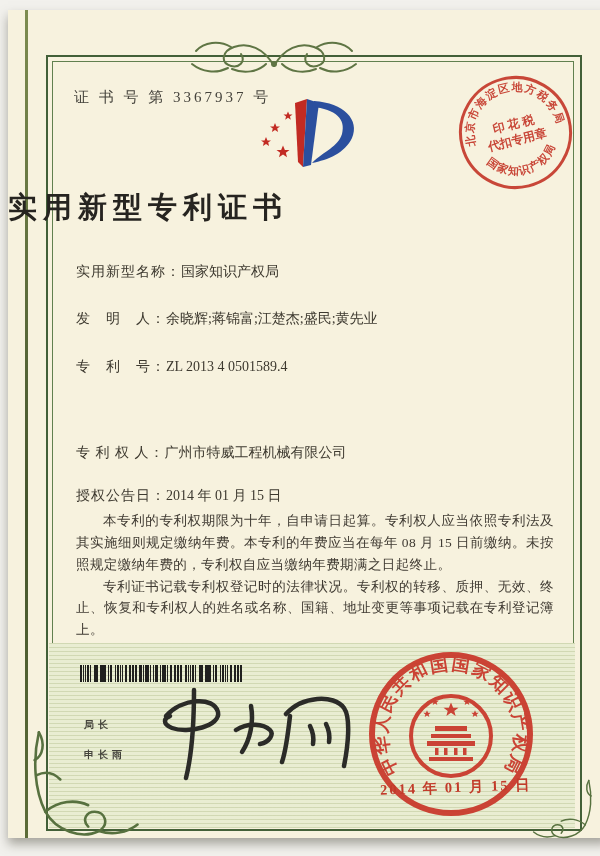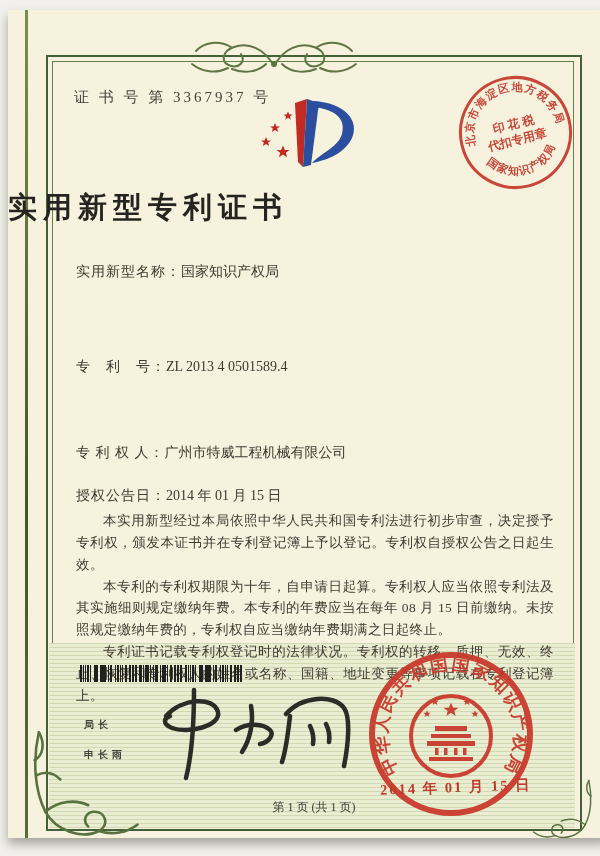--- a/index.html
+++ b/index.html
@@ -100,32 +100,34 @@
         <text x="67.5" y="63" font-size="12" font-weight="bold" text-anchor="middle">印 花 税</text>
         <text x="67.5" y="79" font-size="12" font-weight="bold" text-anchor="middle">代扣专用章</text>
       </g>
     </svg>
 
     <div class="title">实用新型专利证书</div>
 
     <div class="field f0">
       <span class="lbl">实用新型名称：</span><span>国家知识产权局</span>
     </div>
+    <div class="field f1">
+      <span class="lbl">发　明　人：</span><span>余晓辉;蒋锦富;江楚杰;盛民;黄先业</span>
+    </div>
     <div class="field f2">
       <span class="lbl">专　利　号：</span><span>ZL 2013 4 0501589.4</span>
     </div>
     <div class="field f4">
       <span class="lbl">专 利 权 人：</span><span>广州市特威工程机械有限公司</span>
     </div>
     <div class="field f5">
       <span class="lbl">授权公告日：</span><span>2014 年 01 月 15 日</span>
     </div>
 
     <div class="body-text">
-      <p>本实用新型经过本局依照中华人民共和国专利法进行初步审查，决定授予专利权，颁发本证书并在专利登记簿上予以登记。专利权自授权公告之日起生效。</p>
       <p>本专利的专利权期限为十年，自申请日起算。专利权人应当依照专利法及其实施细则规定缴纳年费。本专利的年费应当在每年 08 月 15 日前缴纳。未按照规定缴纳年费的，专利权自应当缴纳年费期满之日起终止。</p>
       <p>专利证书记载专利权登记时的法律状况。专利权的转移、质押、无效、终止、恢复和专利权人的姓名或名称、国籍、地址变更等事项记载在专利登记簿上。</p>
     </div>
 
     <div class="barcode"></div>
 
     <div class="officer">
       <div>局长</div>
       <div>申长雨</div>
     </div>
@@ -166,21 +168,20 @@
           <rect x="79" y="100" width="3.5" height="7"></rect>
           <rect x="89" y="100" width="3.5" height="7"></rect>
           <rect x="98" y="100" width="3.5" height="7"></rect>
           <rect x="64" y="109" width="44" height="4"></rect>
         </g>
       </g>
     </svg>
 
     <div class="seal-date">2014 年 01 月 15 日</div>
 
-    <div class="footer">第 1 页 (共 1 页)</div>
 
     <svg class="flourish-bl" viewBox="0 0 110 110">
       <g stroke="#57713f" stroke-width="2.4" fill="none" stroke-linecap="round">
         <path d="M12,4 C6,30 8,58 18,78 C28,96 52,104 68,96 C78,90 74,78 64,78 C56,78 52,86 58,92"></path>
         <path d="M18,78 C30,68 46,66 58,72"></path>
         <path d="M12,4 C18,14 16,26 8,30"></path>
         <path d="M68,96 C80,100 94,98 104,90"></path>
         <path d="M10,44 C18,40 26,42 32,48"></path>
       </g>
     </svg>

